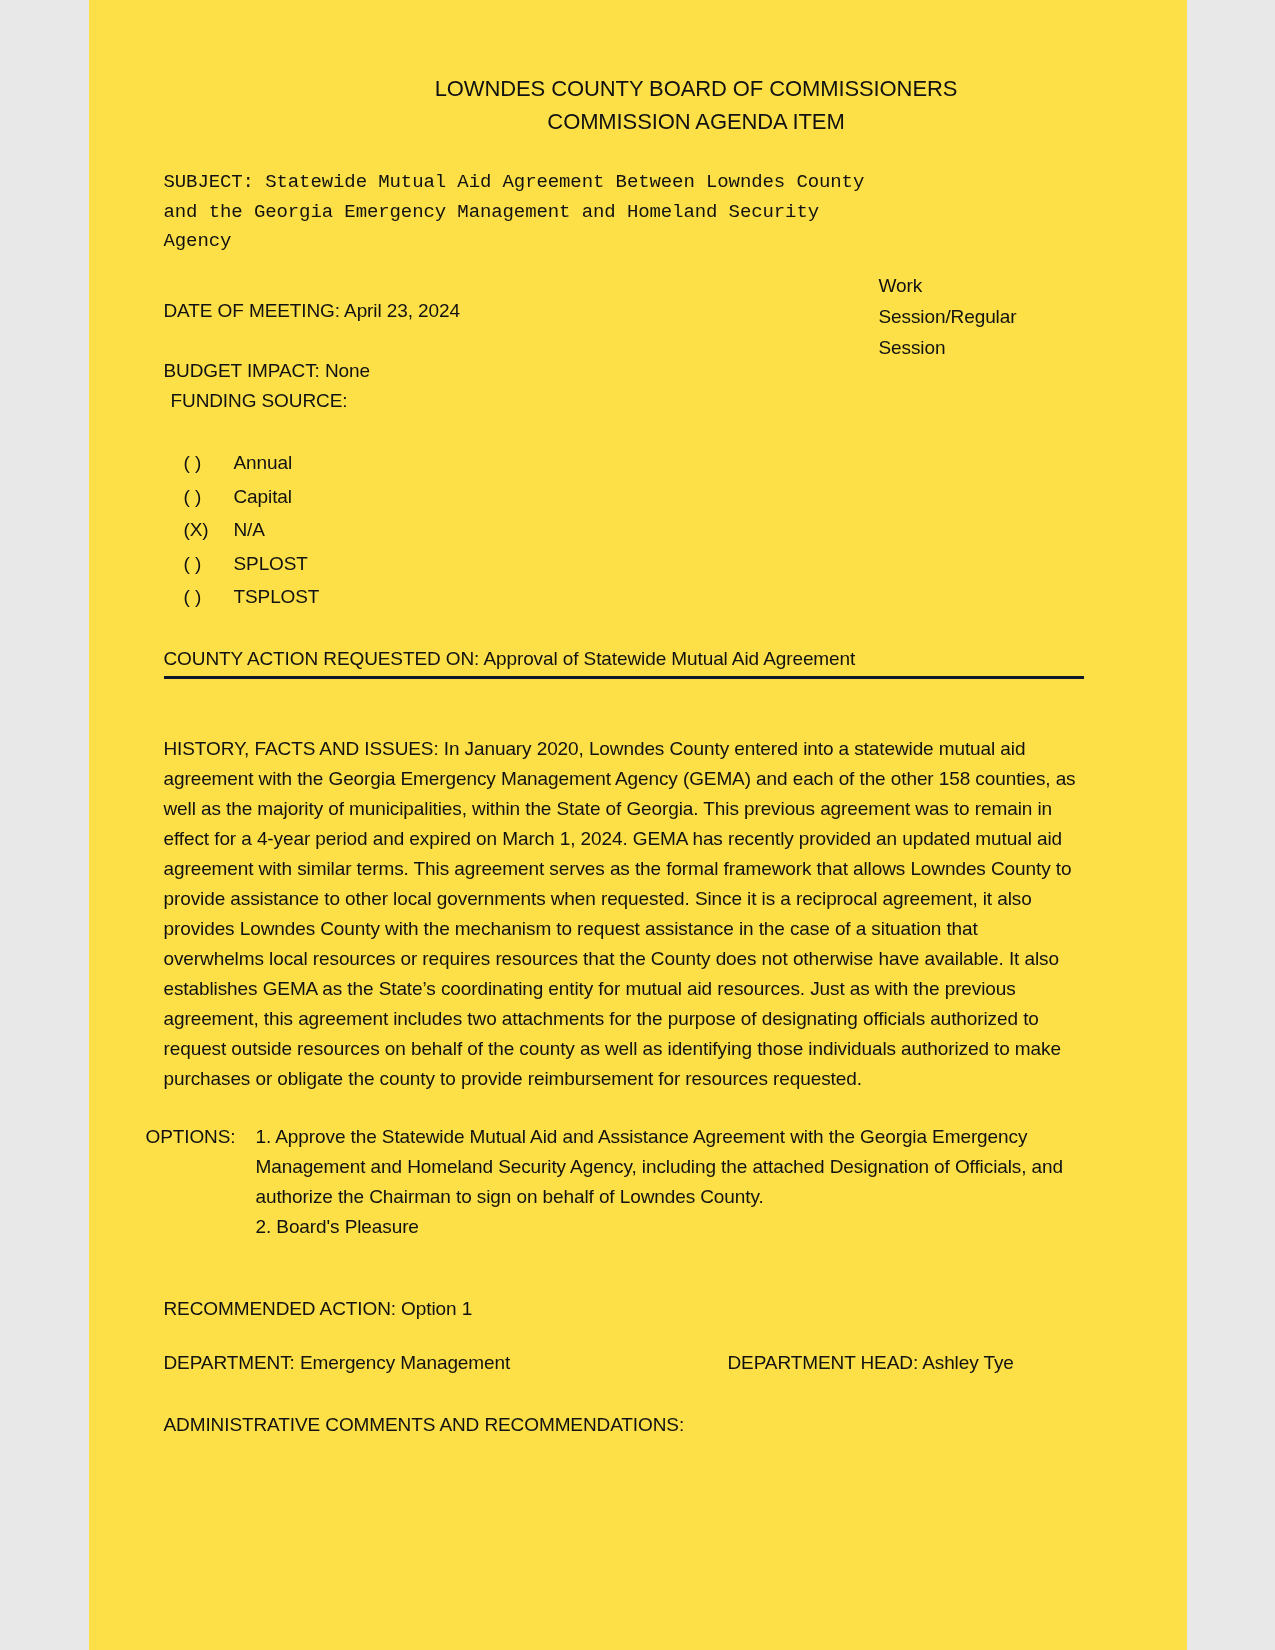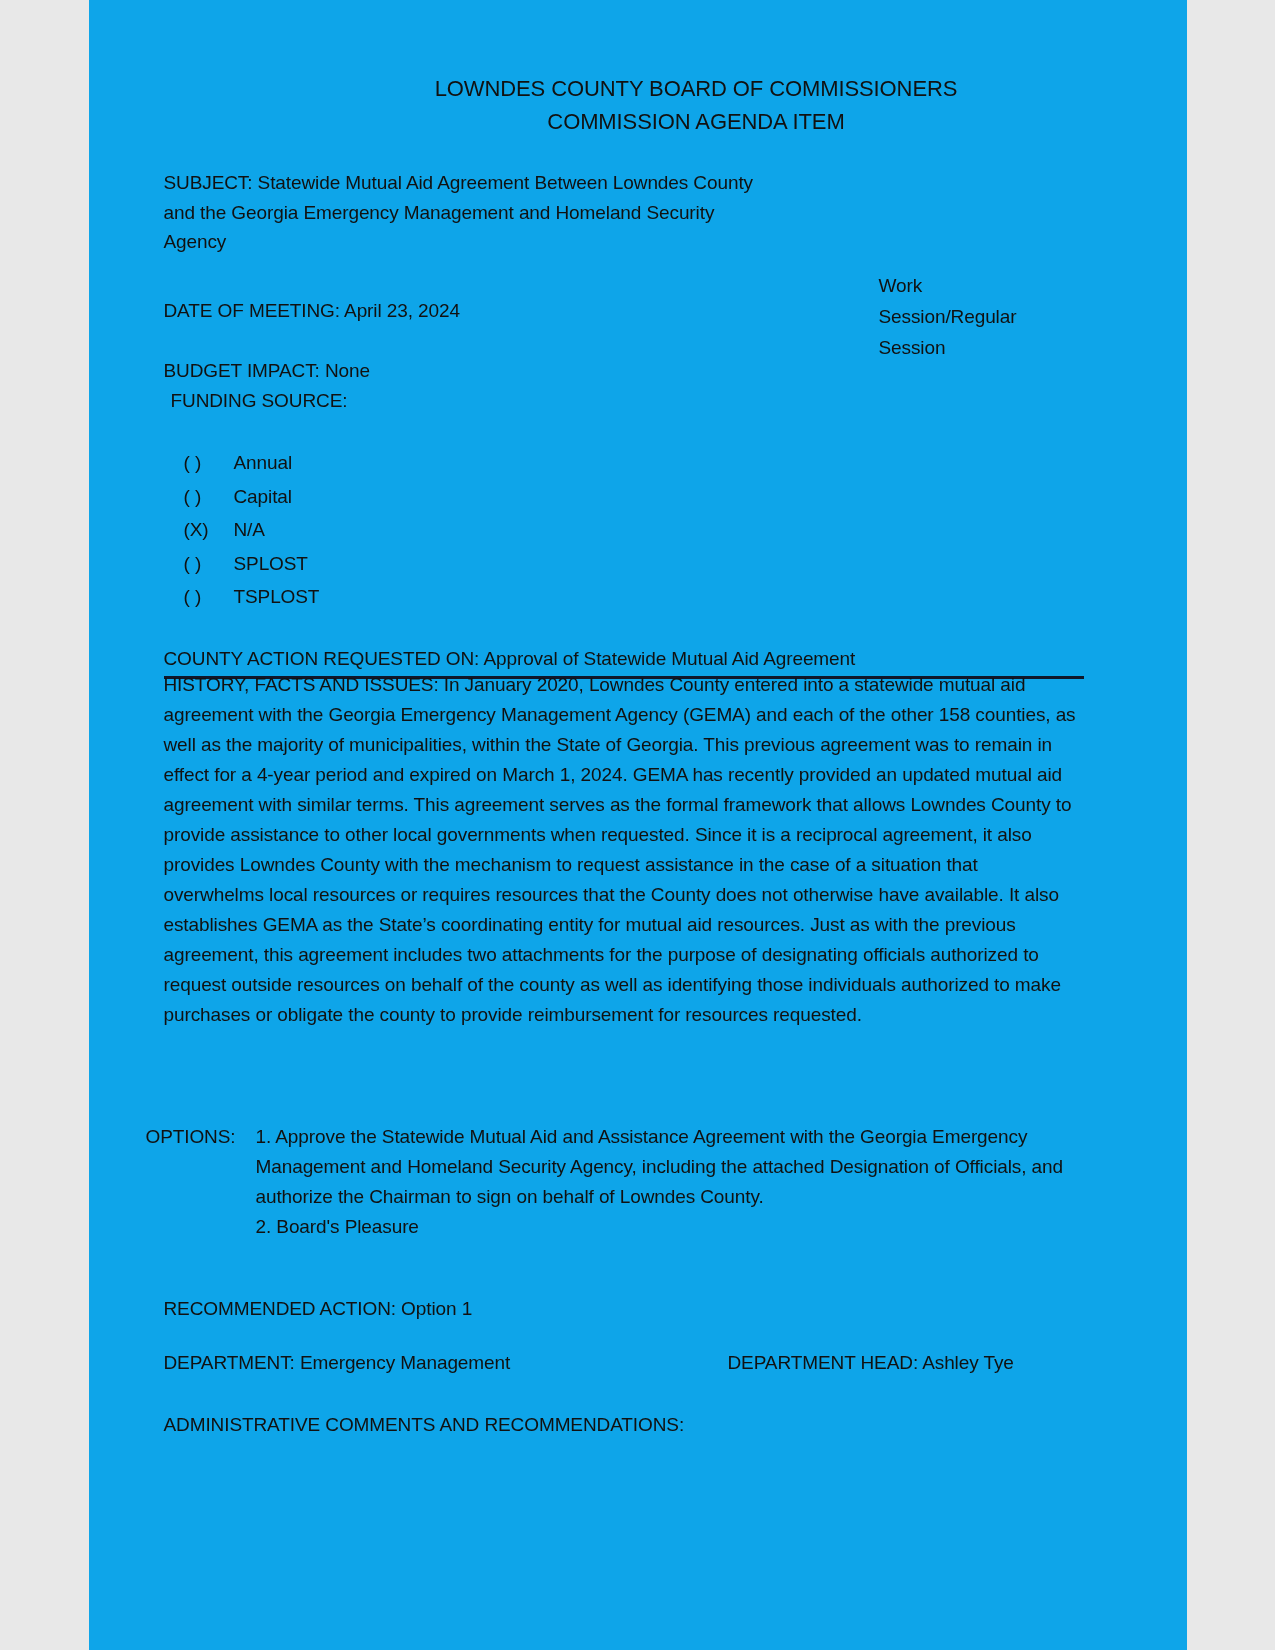--- a/index.html
+++ b/index.html
@@ -1,56 +1,56 @@
 <!DOCTYPE html>
 <html><head>
 <meta charset="utf-8">
 <style>
   html, body { margin: 0; padding: 0; background: #e8e8e8; }
   .page {
     position: relative;
     width: 1098px;
     height: 1650px;
     margin: 0 auto;
-    background: #0ea5e9;
+    background: #fde047;
     font-family: "Liberation Sans", "DejaVu Sans", sans-serif;
     color: #111111;
     font-size: 19px;
     letter-spacing: -0.1px;
     overflow: hidden;
   }
   .abs { position: absolute; }
   .prewrap { white-space: pre-line; }
 
   .title-block {
     left: 75px; top: 72px; width: 1065px;
     text-align: center;
     font-size: 22px;
     line-height: 33px;
   }
 
-  .subject { left: 75px; top: 168px; width: 760px; line-height: 29.5px; }
+  .subject { left: 75px; top: 168px; width: 760px; line-height: 29.5px; font-family: Liberation Mono, monospace; }
 
   .session-col { left: 790px; top: 262px; width: 300px; line-height: 31px; margin-top: 8px; }
 
   .date-line { left: 75px; top: 300px; }
   .budget-line { left: 75px; top: 360px; }
   .funding-label { left: 82px; top: 390px; }
 
   .funding-list { left: 95px; top: 452px; width: 400px; }
   .funding-row { display: flex; height: 33.5px; align-items: flex-start; }
   .funding-mark { width: 50px; flex: 0 0 50px; }
 
   .county-action {
     left: 75px; top: 648px; width: 920px;
     padding-bottom: 6px;
     border-bottom: 3px solid #0f172a;
   }
 
-  .history { left: 75px; top: 670px; width: 1090px; line-height: 30px; }
+  .history { left: 75px; top: 734px; width: 1090px; line-height: 30px; }
 
   .options-block { left: 57px; top: 1122px; width: 1100px; display: flex; line-height: 30px; }
   .options-label { width: 110px; flex: 0 0 110px; }
   .options-lines { flex: 1; }
 
   .recommended { left: 75px; top: 1298px; }
 
   .dept-left { left: 75px; top: 1352px; }
   .dept-right { left: 639px; top: 1352px; text-align: right; }
   .u-label { text-underline-offset: 4px; }

